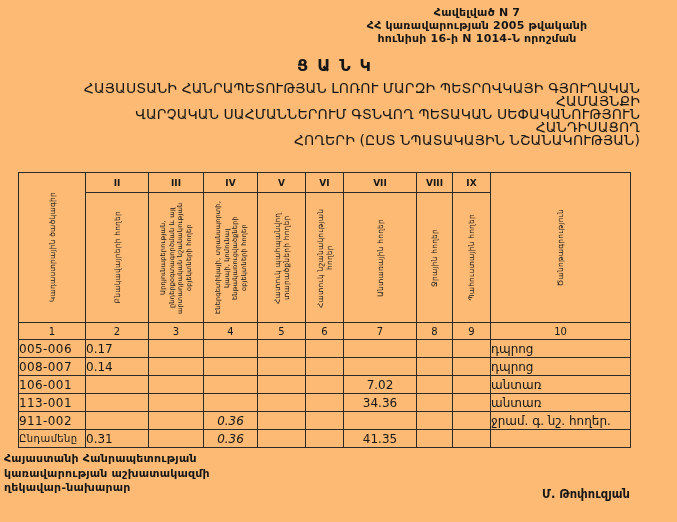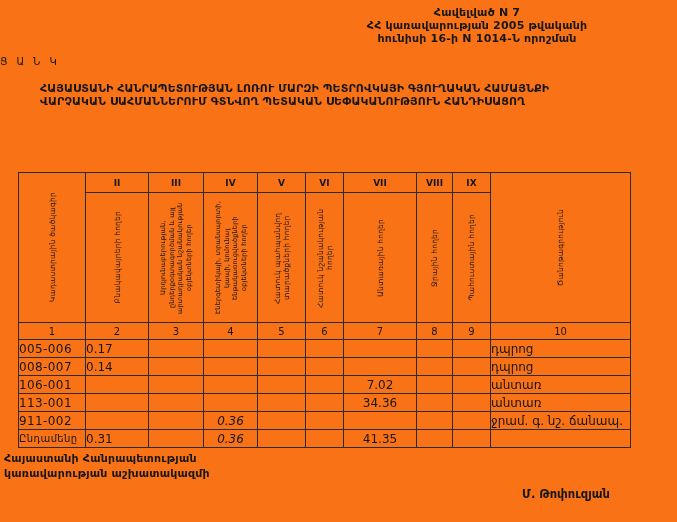--- a/index.html
+++ b/index.html
@@ -4,38 +4,38 @@
 <style>
   * { margin:0; padding:0; box-sizing:border-box; }
   html,body { background:#ffffff; }
   body {
     font-family:"DejaVu Sans", sans-serif;
     color:#161616;
     width:677px; height:522px;
     position:relative;
     -webkit-font-smoothing:none;
   }
-  .page { position:absolute; inset:0; background:#f97316; overflow:hidden; }
+  .page { position:absolute; inset:0; background:#fdba74; overflow:hidden; }
 
   
   .corner {
     position:absolute; top:6px; left:322px; width:310px;
     text-align:center; font-size:11px; font-weight:bold; line-height:13px;
     letter-spacing:0.2px;
   }
 
   
   .doc-title {
     position:absolute; top:56px; left:0; width:100%;
-    text-align:left; font-size:10px; font-weight:normal; letter-spacing:9px;
+    text-align:center; font-size:16px; font-weight:bold; letter-spacing:9px;
   }
 
   .heading {
     position:absolute; top:82px; left:40px; width:600px;
-    text-align:left; font-size:11px; font-weight:bold; line-height:13px;
+    text-align:right; font-size:14px; font-weight:normal; line-height:13px;
     letter-spacing:0.1px;
   }
 
   
   table.land {
     position:absolute; top:172px; left:18px;
     border-collapse:collapse; table-layout:fixed;
     width:612px;
     font-size:10px;
   }
@@ -64,40 +64,41 @@
   td.v7   { text-align:center;margin-top:16px; }
   td.note { text-align:left; padding-left:4px; font-size:12px; }
   tr.total td.code { font-size:10px; }
 
   
   .footer-left {
     position:absolute; top:452px; left:4px;
     font-size:11px; font-weight:bold; line-height:14.5px; letter-spacing:0.2px;
   }
   .signature {
-    position:absolute; top:487px; left:522px;
+    position:absolute; top:487px; left:542px;
     font-size:11.5px; font-weight:bold;
   }
 </style>
 </head>
 <body>
 
 <div class="page">
 
   <div class="corner">
     <div>Հավելված N 7</div>
     <div>ՀՀ կառավարության 2005 թվականի</div>
     <div>հունիսի 16-ի N 1014-Ն որոշման</div>
   </div>
 
   <div class="doc-title">ՑԱՆԿ</div>
 
   <div class="heading">
     <div>ՀԱՅԱՍՏԱՆԻ ՀԱՆՐԱՊԵՏՈՒԹՅԱՆ ԼՈՌՈՒ ՄԱՐԶԻ ՊԵՏՐՈՎԿԱՅԻ ԳՅՈՒՂԱԿԱՆ ՀԱՄԱՅՆՔԻ</div>
     <div>ՎԱՐՉԱԿԱՆ ՍԱՀՄԱՆՆԵՐՈՒՄ ԳՏՆՎՈՂ ՊԵՏԱԿԱՆ ՍԵՓԱԿԱՆՈՒԹՅՈՒՆ ՀԱՆԴԻՍԱՑՈՂ</div>
+    <div>ՀՈՂԵՐԻ (ԸՍՏ ՆՊԱՏԱԿԱՅԻՆ ՆՇԱՆԱԿՈՒԹՅԱՆ)</div>
   </div>
 
   <table class="land">
     <colgroup>
       <col style="width:67px">
         <col style="width:63px">
         <col style="width:55px">
       <col style="width:54px">
         <col style="width:48px">
         <col style="width:38px">
@@ -234,37 +235,38 @@
       <tr>
         <td class="code">911-002</td>
         <td class="v2"></td>
         <td></td>
         <td class="v4">0.36</td>
         <td></td>
         <td></td>
         <td class="v7"></td>
         <td></td>
         <td></td>
-        <td class="note">ջրամ. գ. նշ. ճանապ.</td>
+        <td class="note">ջրամ. գ. նշ. հողեր.</td>
       </tr>
       <tr class="total">
         <td class="code">Ընդամենը</td>
         <td class="v2">0.31</td>
         <td></td>
         <td class="v4">0.36</td>
         <td></td>
         <td></td>
         <td class="v7">41.35</td>
         <td></td>
         <td></td>
         <td class="note"></td>
       </tr>
     </tbody>
   </table>
 
   <div class="footer-left">
     <div>Հայաստանի Հանրապետության</div>
     <div>կառավարության աշխատակազմի</div>
+    <div>ղեկավար-նախարար</div>
   </div>
 
   <div class="signature">Մ. Թոփուզյան</div>
 
 </div>
 
 </body></html>

